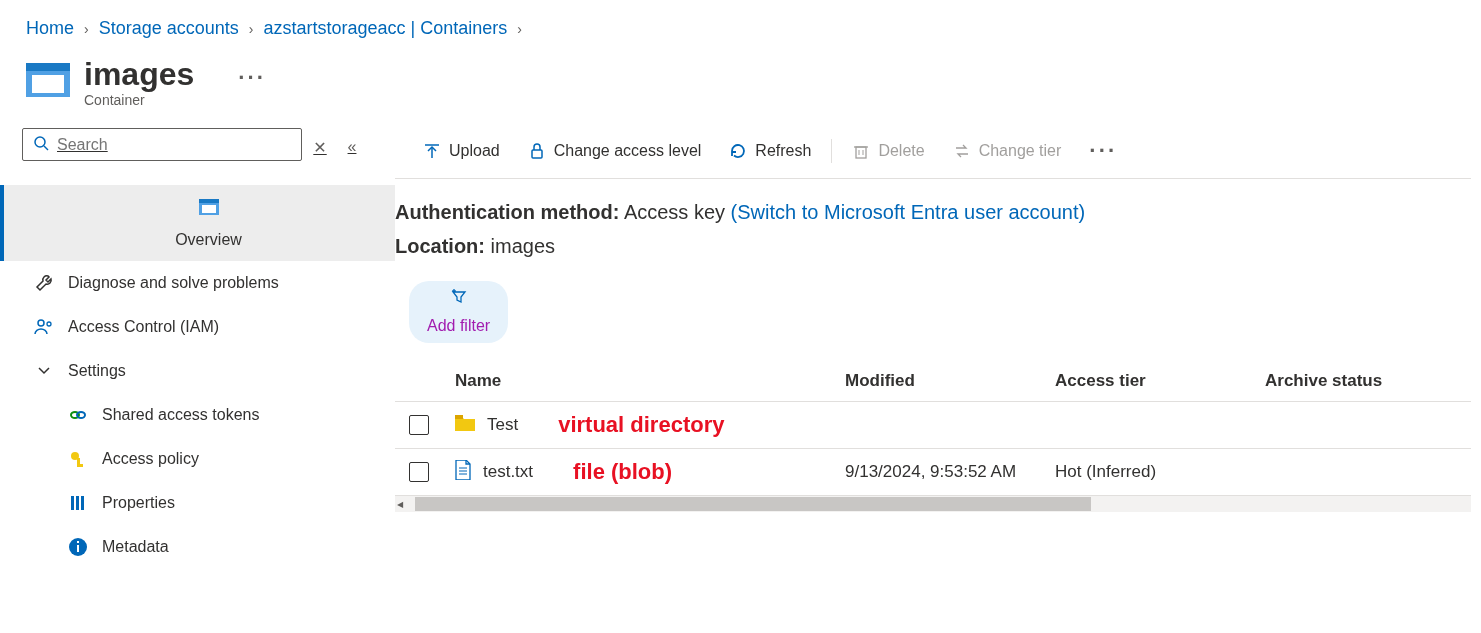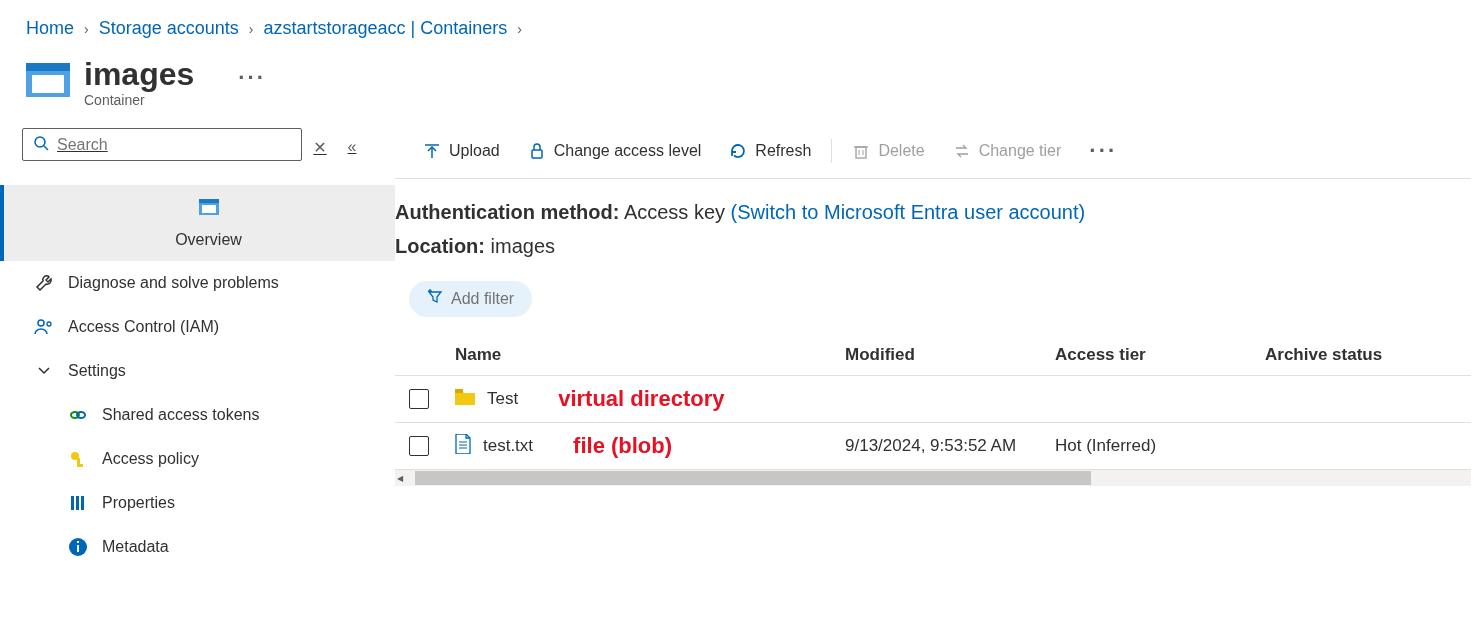--- a/index.html
+++ b/index.html
@@ -50,21 +50,21 @@
     .info .switch-link { color: #0067b8; cursor: pointer; }
 
     .filter-row { display: flex; align-items: center; gap: 20px; padding-bottom: 14px; }
     .filter-input { flex: 0 0 772px; }
     .filter-input input { width: 100%; border: 1px solid #605e5c; border-radius: 3px; padding: 9px 12px; font-size: 16px; outline: none; color: #605e5c; }
     .toggle { width: 48px; height: 24px; border: 1px solid #323130; border-radius: 12px; display: flex; align-items: center; padding: 2px; cursor: pointer; }
     .toggle-knob { width: 16px; height: 16px; background: #323130; border-radius: 50%; }
     .toggle-label { font-size: 17px; }
 
     .pill-row { padding: 8px 0 18px 14px; }
-    .add-filter { background: #e6f2fb; color: #737373; border-radius: 20px; padding: 8px 18px; display: inline-flex; align-items: center; gap: 8px; font-size: 16px; cursor: pointer; }
+    .add-filter { background: #e6f2fb; color: #a21caf; border-radius: 20px; padding: 8px 18px; display: inline-flex; align-items: center; gap: 8px; font-size: 16px; cursor: pointer; flex-direction: column; }
 
     
     .tbl { width: 100%; border-collapse: collapse; }
     .tbl td, .tbl th { padding: 10px 8px; text-align: left; font-size: 17px; border-bottom: 1px solid #e1dfdd; }
     .tbl th { font-weight: 600; font-size: 17px; }
     .col-chk { width: 52px; padding-left: 14px !important; }
     .col-name { width: 390px; }
     .col-mod { width: 210px; }
     .col-tier { width: 210px; }
     .chk { width: 20px; height: 20px; border: 1px solid #323130; border-radius: 2px; }

